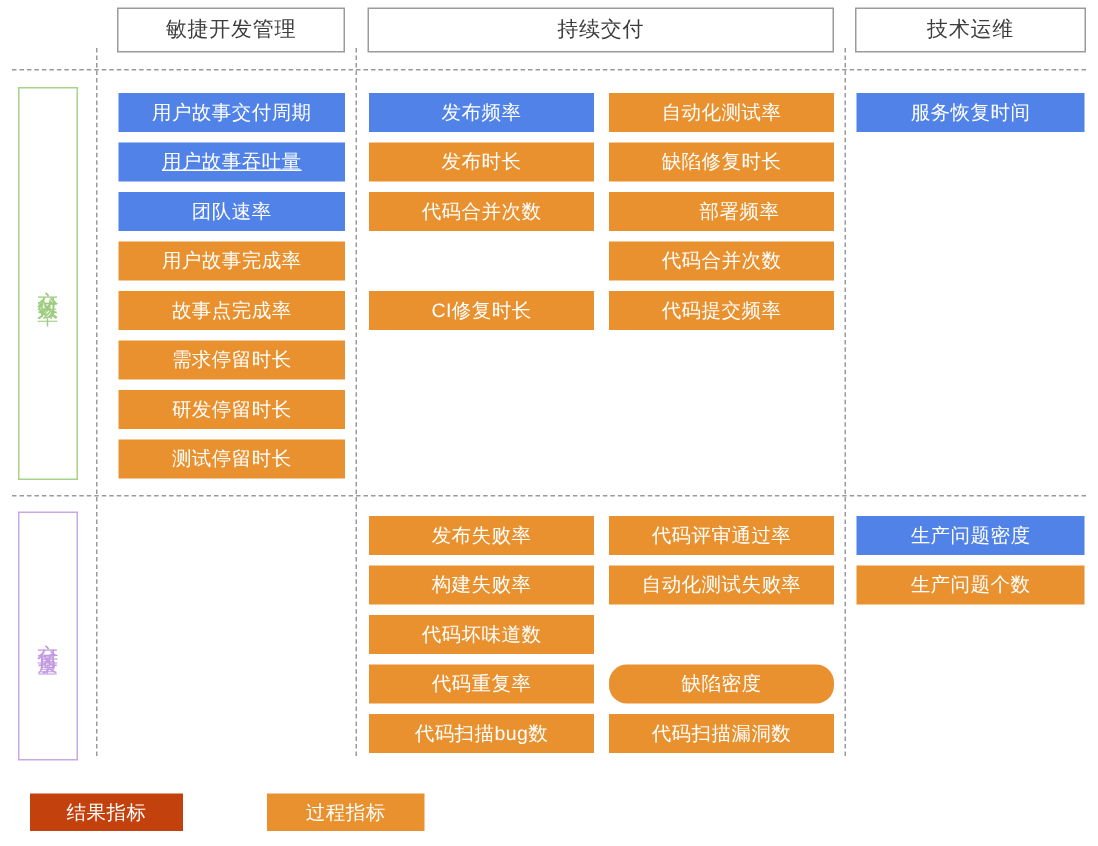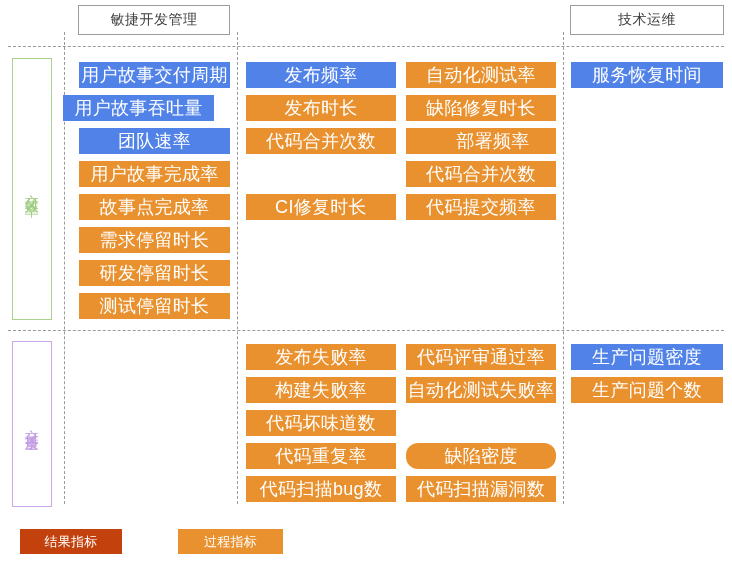--- a/index.html
+++ b/index.html
@@ -81,21 +81,21 @@
   }
 
   
   .chip {
     position: absolute;
     box-sizing: border-box;
     height: 26px;
     display: flex;
     align-items: center;
     justify-content: center;
-    font-size: 18px;
+    font-size: 13px;
     color: #ffffff;
     white-space: nowrap;
     letter-spacing: 0.3px;
   }
   .chip.result  { background: #5182e8; }
   .chip.process { background: #e8912e; }
 
   
   .legend-chip {
     position: absolute;
@@ -119,33 +119,36 @@
   <div class="vline" style="left:64px; top:32px; height:472px;"></div>
   <div class="vline" style="left:237px; top:32px; height:472px;"></div>
   <div class="vline" style="left:563px; top:32px; height:472px;"></div>
 
   <div class="hline" style="left:8px; top:46px; width:716px;"></div>
   <div class="hline" style="left:8px; top:330px; width:716px;"></div>
 
   <div class="col-header" style="left:78px; top:5px; width:152px;">
     <span>敏捷开发管理</span>
   </div>
+  <div class="col-header" style="left:245px; top:5px; width:311px;">
+    <span>持续交付</span>
+  </div>
   <div class="col-header" style="left:570px; top:5px; width:154px;">
     <span>技术运维</span>
   </div>
 
   <div class="row-label green" style="left:12px; top:58px; height:262px;">
     <span class="vtext">交付效率</span>
   </div>
   <div class="row-label purple" style="left:12px; top:341px; height:166px;">
     <span class="vtext">交付质量</span>
   </div>
 
   <div class="chip result" style="left:79px; top:62px;  width:151px;">用户故事交付周期</div>
-  <div class="chip result" style="left:63px; top:95px;  width:151px;">用户故事吞吐量</div>
+  <div class="chip result" style="left:79px; top:95px;  width:151px;text-decoration:underline;">用户故事吞吐量</div>
   <div class="chip result" style="left:79px; top:128px; width:151px;">团队速率</div>
   <div class="chip process" style="left:79px; top:161px; width:151px;">用户故事完成率</div>
   <div class="chip process" style="left:79px; top:194px; width:151px;">故事点完成率</div>
   <div class="chip process" style="left:79px; top:227px; width:151px;">需求停留时长</div>
   <div class="chip process" style="left:79px; top:260px; width:151px;">研发停留时长</div>
   <div class="chip process" style="left:79px; top:293px; width:151px;">测试停留时长</div>
 
   <div class="chip result" style="left:246px; top:62px;  width:150px;">发布频率</div>
   <div class="chip process" style="left:246px; top:95px;  width:150px;">发布时长</div>
   <div class="chip process" style="left:246px; top:128px; width:150px;">代码合并次数</div>

